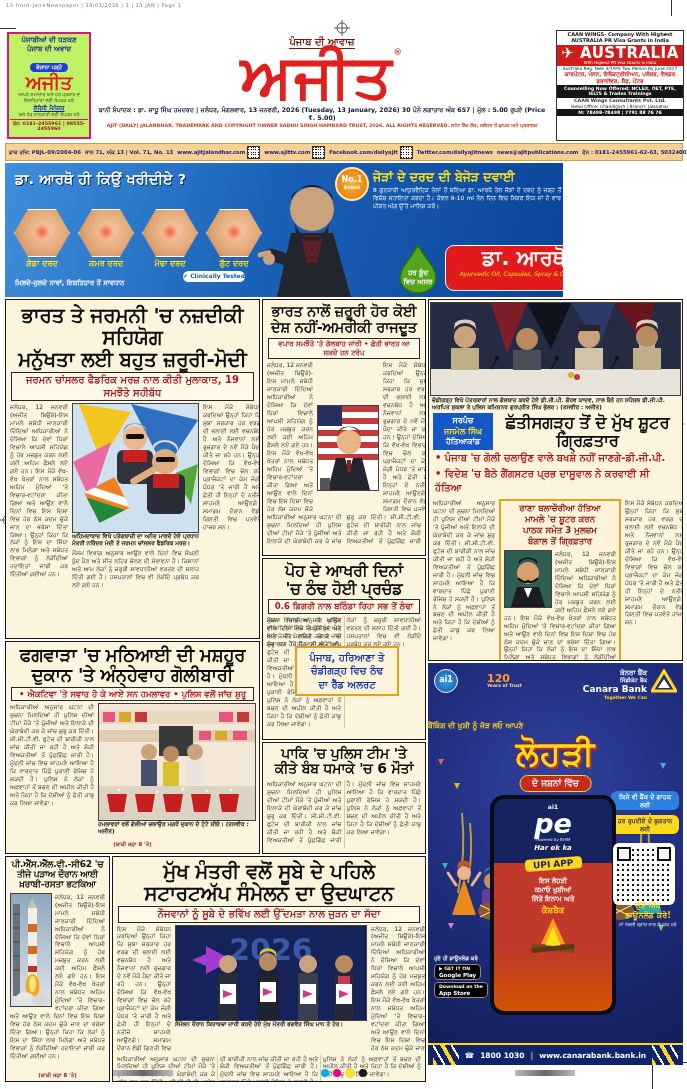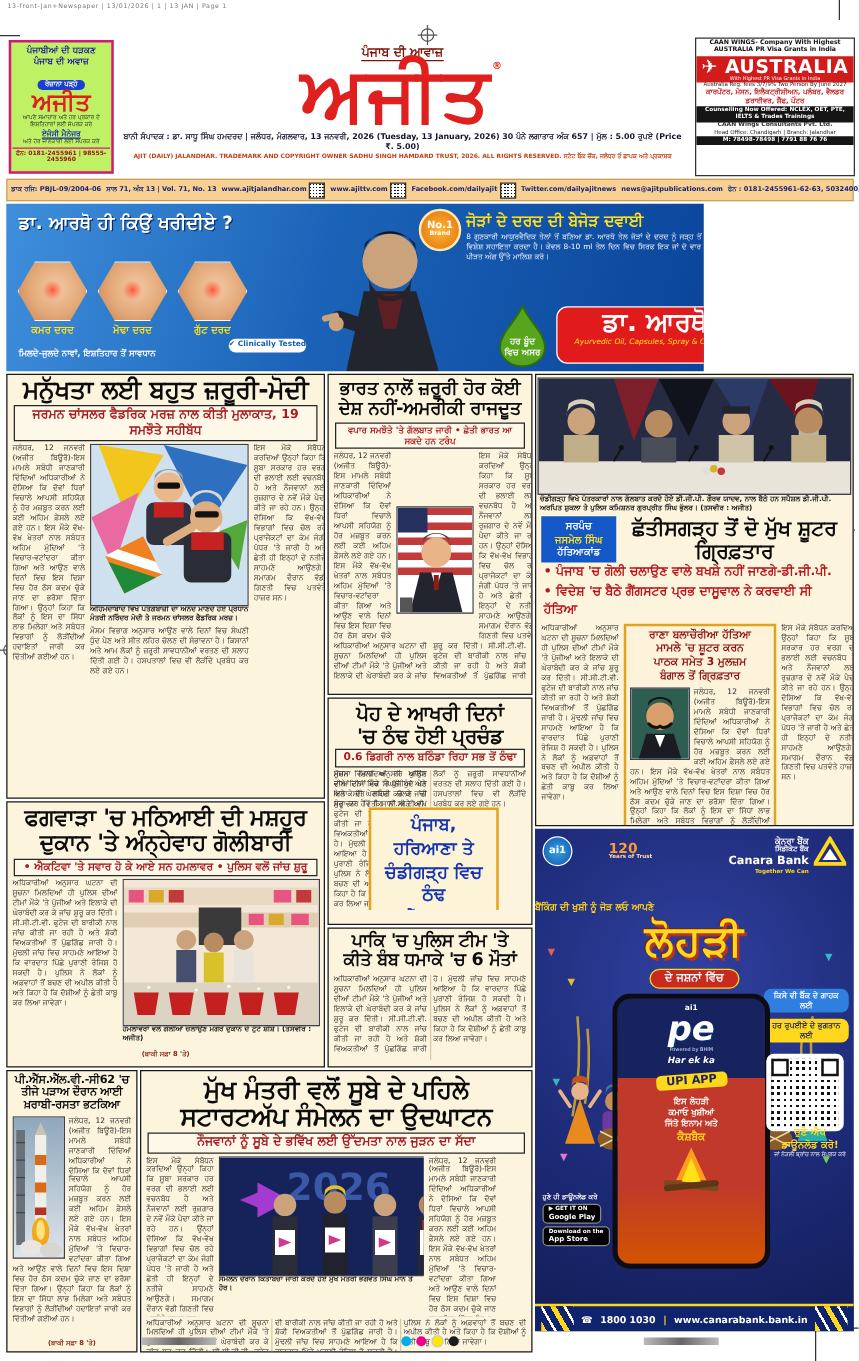--- a/index.html
+++ b/index.html
@@ -85,21 +85,21 @@
   .ph{border:1px solid #40404a;overflow:hidden;background:#cfd4da;position:relative;flex:none;}
   .row{display:flex;gap:4px;padding:0 4px;}
   .colw{flex:none;overflow:hidden;}
 
   
   .bluetag{background:#1458c8;color:#fff;text-align:center;font-weight:bold;font-size:8px;line-height:1.3;padding:3px 2px;flex:none;}
   .bluetag .y{color:#ffe11a;}
   .bullets{font-size:10px;font-weight:bold;color:#b8151b;line-height:1.45;padding:1px 6px;}
   .innerbox{border:2px solid #dfa41f;background:#fcf3da;overflow:hidden;flex:none;}
   .innerbox .ih{font-size:8.6px;font-weight:bold;color:#8e1414;text-align:center;line-height:1.25;padding:2px 18px 1px;}
-  .coldbox{border:2px solid #e6a11c;background:#fdf3d7;color:#1535b0;font-weight:bold;font-size:14px;text-align:center;line-height:1.35;padding:3px 10px;}
+  .coldbox{border:2px solid #e6a11c;background:#fdf3d7;color:#1535b0;font-weight:bold;font-size:10px;text-align:center;line-height:1.35;padding:3px 10px;}
 
   
   .canara{left:428px;top:663px;width:255px;height:402px;background:
      radial-gradient(circle at 50% 30%,#31419f 0%,#1d2a77 55%,#131d56 100%);overflow:hidden;color:#fff;}
   .can-head{position:absolute;left:6px;top:6px;right:6px;display:flex;justify-content:space-between;align-items:flex-start;}
   .ai1logo{width:22px;height:22px;border-radius:50%;background:radial-gradient(circle,#3aa0e8,#0e57a8);border:1.5px solid #fff;color:#fff;font-size:8px;font-weight:bold;text-align:center;line-height:20px;}
   .y120{color:#ff9d2e;font-size:11px;font-weight:bold;line-height:1;margin-left:24px;}
   .y120 small{display:block;font-size:4.5px;color:#ffd9a8;font-weight:bold;}
   .canbank{text-align:right;font-size:7px;font-weight:bold;line-height:1.2;}
   .canbank .en{font-size:9px;}
@@ -213,20 +213,24 @@
     <span class="seg">news@ajitpublications.com</span>
       <span class="sep"></span>
     <span class="seg">ਫੋਨ : 0181-2455961-62-63, 5032400, ਫੈਕਸ : 2455960</span>
   </div>
 
   <div class="abs ortho">
     <div class="abs q">ਡਾ. ਆਰਥੋ ਹੀ ਕਿਉਂ ਖਰੀਦੀਏ ?</div>
     <div class="abs hexrow">
       <div class="hexcell">
           <div class="hex"></div>
+          <div class="hexlab">ਗੋਡਾ ਦਰਦ</div>
+        </div>
+      <div class="hexcell">
+          <div class="hex"></div>
           <div class="hexlab">ਕਮਰ ਦਰਦ</div>
         </div>
       <div class="hexcell">
           <div class="hex"></div>
           <div class="hexlab">ਮੋਢਾ ਦਰਦ</div>
         </div>
       <div class="hexcell">
           <div class="hex"></div>
           <div class="hexlab">ਗੁੱਟ ਦਰਦ</div>
         </div>
@@ -271,20 +275,21 @@
         <div class="extra">20% EXTRA</div>
       </div>
       <div class="bottle">
           <div class="lab">Dr. Ortho</div>
         </div>
     </div>
     <div class="abs helpline">Helpline : 78498-77777 • www.drortho.in</div>
   </div>
 
   <div class="art" style="left:5px;top:299px;width:255px;height:340px;">
+    <div class="hl" style="font-size:20px;margin-top:4px;">ਭਾਰਤ ਤੇ ਜਰਮਨੀ 'ਚ ਨਜ਼ਦੀਕੀ ਸਹਿਯੋਗ</div>
     <div class="hl" style="font-size:20px;">ਮਨੁੱਖਤਾ ਲਈ ਬਹੁਤ ਜ਼ਰੂਰੀ-ਮੋਦੀ</div>
     <div class="sub" style="font-size:10px;">ਜਰਮਨ ਚਾਂਸਲਰ ਫੈਡਰਿਕ ਮਰਜ਼ ਨਾਲ ਕੀਤੀ ਮੁਲਾਕਾਤ, 19 ਸਮਝੌਤੇ ਸਹੀਬੱਧ</div>
     <div class="row" style="margin-top:2px;">
       <div class="colw bt" style="width:58px;height:238px;">ਜਲੰਧਰ, 12 ਜਨਵਰੀ (ਅਜੀਤ ਬਿਊਰੋ)-ਇਸ ਮਾਮਲੇ ਸਬੰਧੀ ਜਾਣਕਾਰੀ ਦਿੰਦਿਆਂ ਅਧਿਕਾਰੀਆਂ ਨੇ ਦੱਸਿਆ ਕਿ ਦੋਵਾਂ ਧਿਰਾਂ ਵਿਚਾਲੇ ਆਪਸੀ ਸਹਿਯੋਗ ਨੂੰ ਹੋਰ ਮਜ਼ਬੂਤ ਕਰਨ ਲਈ ਕਈ ਅਹਿਮ ਫ਼ੈਸਲੇ ਲਏ ਗਏ ਹਨ। ਇਸ ਮੌਕੇ ਵੱਖ-ਵੱਖ ਖੇਤਰਾਂ ਨਾਲ ਸਬੰਧਤ ਅਹਿਮ ਮੁੱਦਿਆਂ 'ਤੇ ਵਿਚਾਰ-ਵਟਾਂਦਰਾ ਕੀਤਾ ਗਿਆ ਅਤੇ ਆਉਣ ਵਾਲੇ ਦਿਨਾਂ ਵਿਚ ਇਸ ਦਿਸ਼ਾ ਵਿਚ ਹੋਰ ਠੋਸ ਕਦਮ ਚੁੱਕੇ ਜਾਣ ਦਾ ਭਰੋਸਾ ਦਿੱਤਾ ਗਿਆ। ਉਨ੍ਹਾਂ ਕਿਹਾ ਕਿ ਲੋਕਾਂ ਨੂੰ ਇਸ ਦਾ ਸਿੱਧਾ ਲਾਭ ਮਿਲੇਗਾ ਅਤੇ ਸਬੰਧਤ ਵਿਭਾਗਾਂ ਨੂੰ ਲੋੜੀਂਦੀਆਂ ਹਦਾਇਤਾਂ ਜਾਰੀ ਕਰ ਦਿੱਤੀਆਂ ਗਈਆਂ ਹਨ।</div>
       <div class="colw" style="width:127px;">
         <div class="ph" style="width:125px;height:128px;">
           <svg width="125" height="128" viewBox="0 0 125 128">
             <rect width="125" height="128" fill="#cfe0ee"></rect>
             <polygon points="6,0 58,8 28,58" fill="#f2c61c"></polygon>
             <polygon points="58,0 125,16 92,66" fill="#2e6fc0"></polygon>
@@ -456,21 +461,21 @@
     </div>
     <div class="cont">(ਬਾਕੀ ਸਫ਼ਾ 8 'ਤੇ)</div>
   </div>
 
   <div class="art" style="left:112px;top:856px;width:314px;height:226px;">
     <div class="hl" style="font-size:20px;margin-top:3px;">ਮੁੱਖ ਮੰਤਰੀ ਵਲੋਂ ਸੂਬੇ ਦੇ ਪਹਿਲੇ</div>
     <div class="hl" style="font-size:20px;">ਸਟਾਰਟਅੱਪ ਸੰਮੇਲਨ ਦਾ ਉਦਘਾਟਨ</div>
     <div class="sub" style="font-size:10px;">ਨੌਜਵਾਨਾਂ ਨੂੰ ਸੂਬੇ ਦੇ ਭਵਿੱਖ ਲਈ ਉੱਦਮਤਾ ਨਾਲ ਜੁੜਨ ਦਾ ਸੱਦਾ</div>
     <div class="row" style="margin-top:2px;">
       <div class="colw bt" style="width:54px;height:128px;">ਇਸ ਮੌਕੇ ਸੰਬੋਧਨ ਕਰਦਿਆਂ ਉਨ੍ਹਾਂ ਕਿਹਾ ਕਿ ਸੂਬਾ ਸਰਕਾਰ ਹਰ ਵਰਗ ਦੀ ਭਲਾਈ ਲਈ ਵਚਨਬੱਧ ਹੈ ਅਤੇ ਨੌਜਵਾਨਾਂ ਲਈ ਰੁਜ਼ਗਾਰ ਦੇ ਨਵੇਂ ਮੌਕੇ ਪੈਦਾ ਕੀਤੇ ਜਾ ਰਹੇ ਹਨ। ਉਨ੍ਹਾਂ ਦੱਸਿਆ ਕਿ ਵੱਖ-ਵੱਖ ਵਿਭਾਗਾਂ ਵਿਚ ਚੱਲ ਰਹੇ ਪ੍ਰਾਜੈਕਟਾਂ ਦਾ ਕੰਮ ਜੰਗੀ ਪੱਧਰ 'ਤੇ ਜਾਰੀ ਹੈ ਅਤੇ ਛੇਤੀ ਹੀ ਇਨ੍ਹਾਂ ਦੇ ਨਤੀਜੇ ਸਾਹਮਣੇ ਆਉਣਗੇ। ਸਮਾਗਮ ਦੌਰਾਨ ਵੱਡੀ ਗਿਣਤੀ ਵਿਚ ਪਤਵੰਤੇ ਹਾਜ਼ਰ ਸਨ।</div>
-      <div class="colw" style="width:164px;">
+      <div class="colw" style="width:192px;">
         <div class="ph" style="width:190px;height:94px;">
           <svg width="190" height="94" viewBox="0 0 190 94">
             <rect width="190" height="94" fill="#15235a"></rect>
             <text x="95" y="34" text-anchor="middle" font-size="30" font-weight="bold" fill="#3b57a8">2026</text>
             <polygon points="30,20 56,34 30,48 30,40 16,34 30,28" fill="#a43bd0"></polygon>
             <g>
               <circle cx="52" cy="38" r="9" fill="#caa27b"></circle>
                 <rect x="42" y="47" width="20" height="47" fill="#2a2c3a"></rect>
               <circle cx="92" cy="36" r="9" fill="#b98b60"></circle>
                 <path d="M83,34 a9,9 0 0 1 18,0 l-1,-8 a9,7 0 0 0 -16,0Z" fill="#e8c223"></path>

